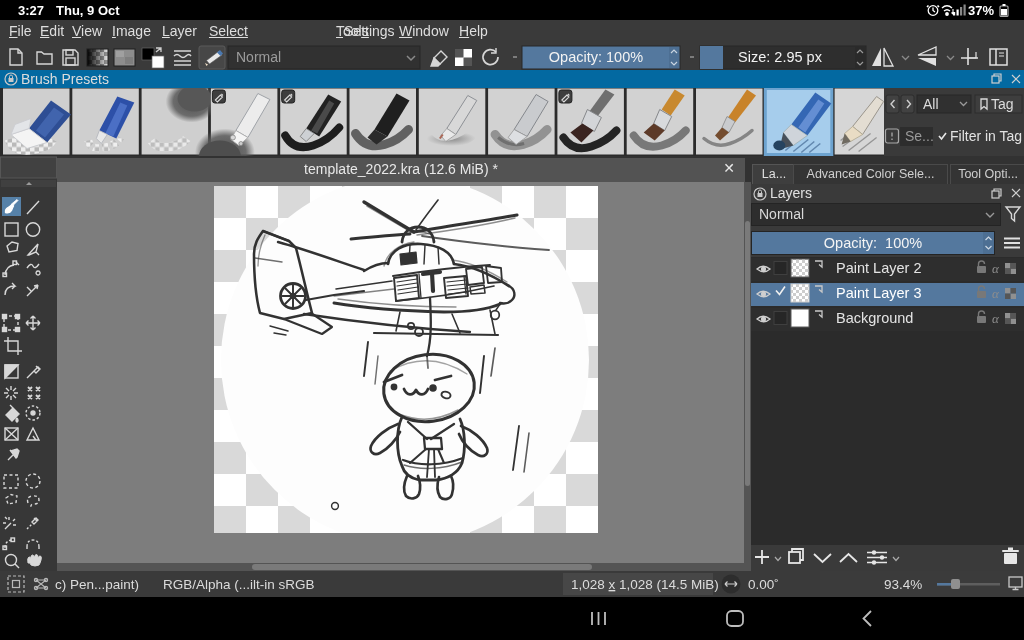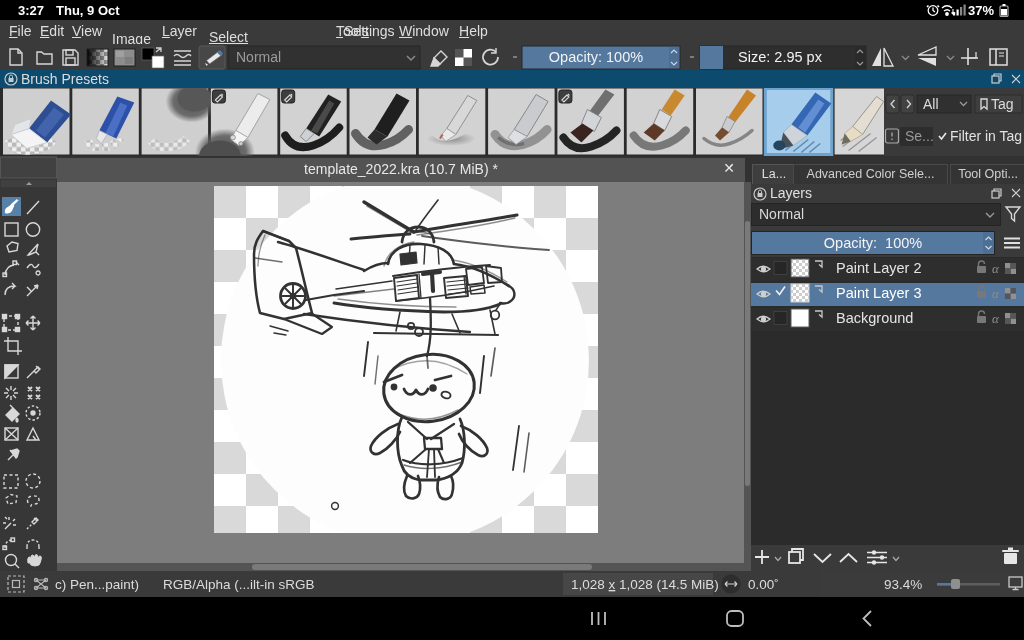--- a/index.html
+++ b/index.html
@@ -35,23 +35,23 @@
     <rect x="78.5" y="4" width="3" height="2"></rect>
     <rect x="77" y="9" width="6" height="6.5"></rect>
   </g>
 </svg>
 <div class="abs" style="left:968px;top:3px;font-size:13px;font-weight:bold;color:#ffffff;">37%</div>
 
 <div id="menubar" class="abs" style="left:0;top:20px;width:1024px;height:24px;background:#3a3a3a;font-size:14px;color:#dedede;">
   <span class="abs" style="left:9px;top:3px;"><u>F</u>ile</span>
   <span class="abs" style="left:40px;top:3px;"><u>E</u>dit</span>
   <span class="abs" style="left:72px;top:3px;"><u>V</u>iew</span>
-  <span class="abs" style="left:112px;top:3px;margin-top:8px;"><u>I</u>mage</span>
+  <span class="abs" style="left:112px;top:3px;"><u>I</u>mage</span>
   <span class="abs" style="left:162px;top:3px;"><u>L</u>ayer</span>
-  <span class="abs" style="left:209px;top:9px;text-decoration:underline;">Sele<u>c</u>t</span>
+  <span class="abs" style="left:209px;top:3px;text-decoration:underline;">Sele<u>c</u>t</span>
   <span class="abs" style="left:254px;top:3px;margin-top:46px;">Filte<u>r</u></span>
   <span class="abs" style="left:296px;top:3px;margin-left:40px;"><u>T</u>ools</span>
   <span class="abs" style="left:344px;top:3px;">Se<u>tt</u>ings</span>
   <span class="abs" style="left:399px;top:3px;"><u>W</u>indow</span>
   <span class="abs" style="left:459px;top:3px;"><u>H</u>elp</span>
 </div>
 
 <div id="toolbar" class="abs" style="left:0;top:44px;width:1024px;height:26px;background:#3a3a3a;">
  <svg class="abs" style="left:0;top:0;" width="1024" height="26">
   <defs>
@@ -158,21 +158,21 @@
   </g>
 
   <g stroke="#e0e0e0" fill="none" stroke-width="1.5">
     <rect x="990" y="5" width="17" height="16"></rect>
           <path d="M996 5 v16"></path>
           <path d="M999 9 h5 M999 12 h5" stroke-width="1.1"></path>
   </g>
  </svg>
 </div>
 
-<div class="abs" style="left:0;top:70px;width:1024px;height:18px;background:#0c4a6e;">
+<div class="abs" style="left:0;top:70px;width:1024px;height:18px;background:#0369a1;">
   <span style="position:absolute;left:21px;top:1px;font-size:14px;color:#dcdcdc;">Brush Presets</span>
   <svg style="position:absolute;left:4px;top:2px;" width="14" height="14">
     <circle cx="7" cy="7" r="6" fill="none" stroke="#c9c9c9" stroke-width="1.2"></circle>
     <rect x="4.5" y="6" width="5" height="4" fill="#c9c9c9"></rect>
         <path d="M5.5 6 v-1.5 a1.5 1.5 0 0 1 3 0 V6" stroke="#c9c9c9" fill="none"></path>
   </svg>
   <svg style="position:absolute;left:988px;top:2px;" width="34" height="14">
     <g stroke="#cfcfcf" fill="none" stroke-width="1.2">
       <rect x="4" y="4" width="7" height="7"></rect>
           <path d="M6 4 v-2 h7 v7 h-2"></path>
@@ -438,21 +438,21 @@
           <path d="M27 391 v2 m12 -2 v2"></path>
 
     <circle cx="11" cy="404" r="5.5"></circle>
           <path d="M15 408 l4 4"></path>
     <path d="M28 407 q-1 -5 1 -6 q1.5 -0.5 2 2 q-0.5 -4 1.5 -4 q1.5 0 2 3 q0 -3.5 2 -3.5 q1.5 0 1.5 3.5 q1 -2.5 2.5 -2 q1.5 0.8 0.5 4 q-1 3.5 -2 5 q-4 2 -8 0 q-0.5 -1 -1 -2 z" fill="#d8d8d8" stroke-width="1"></path>
   </g>
 </svg>
 </div>
 
 <div class="abs" style="left:57px;top:158px;width:688px;height:24px;background:#535353;">
-  <span style="position:absolute;left:50%;transform:translateX(-50%);top:3px;font-size:14px;color:#e8e8e8;white-space:nowrap;">template_2022.kra (10.7 MiB) *</span>
+  <span style="position:absolute;left:50%;transform:translateX(-50%);top:3px;font-size:14px;color:#e8e8e8;white-space:nowrap;">template_2022.kra (12.6 MiB) *</span>
   <span style="position:absolute;right:10px;top:2px;font-size:14px;color:#e8e8e8;">✕</span>
 </div>
 <div id="canvasarea" class="abs" style="left:57px;top:182px;width:687px;height:381px;background:#7d7d7d;overflow:hidden;">
 <svg class="abs" style="left:157px;top:4px;" width="384" height="347">
   <defs>
     <pattern id="docchk" width="64" height="64" patternUnits="userSpaceOnUse">
       <rect width="64" height="64" fill="#ffffff"></rect>
       <rect width="32" height="32" fill="#d9d9d9"></rect>
             <rect x="32" y="32" width="32" height="32" fill="#d9d9d9"></rect>
     </pattern>

